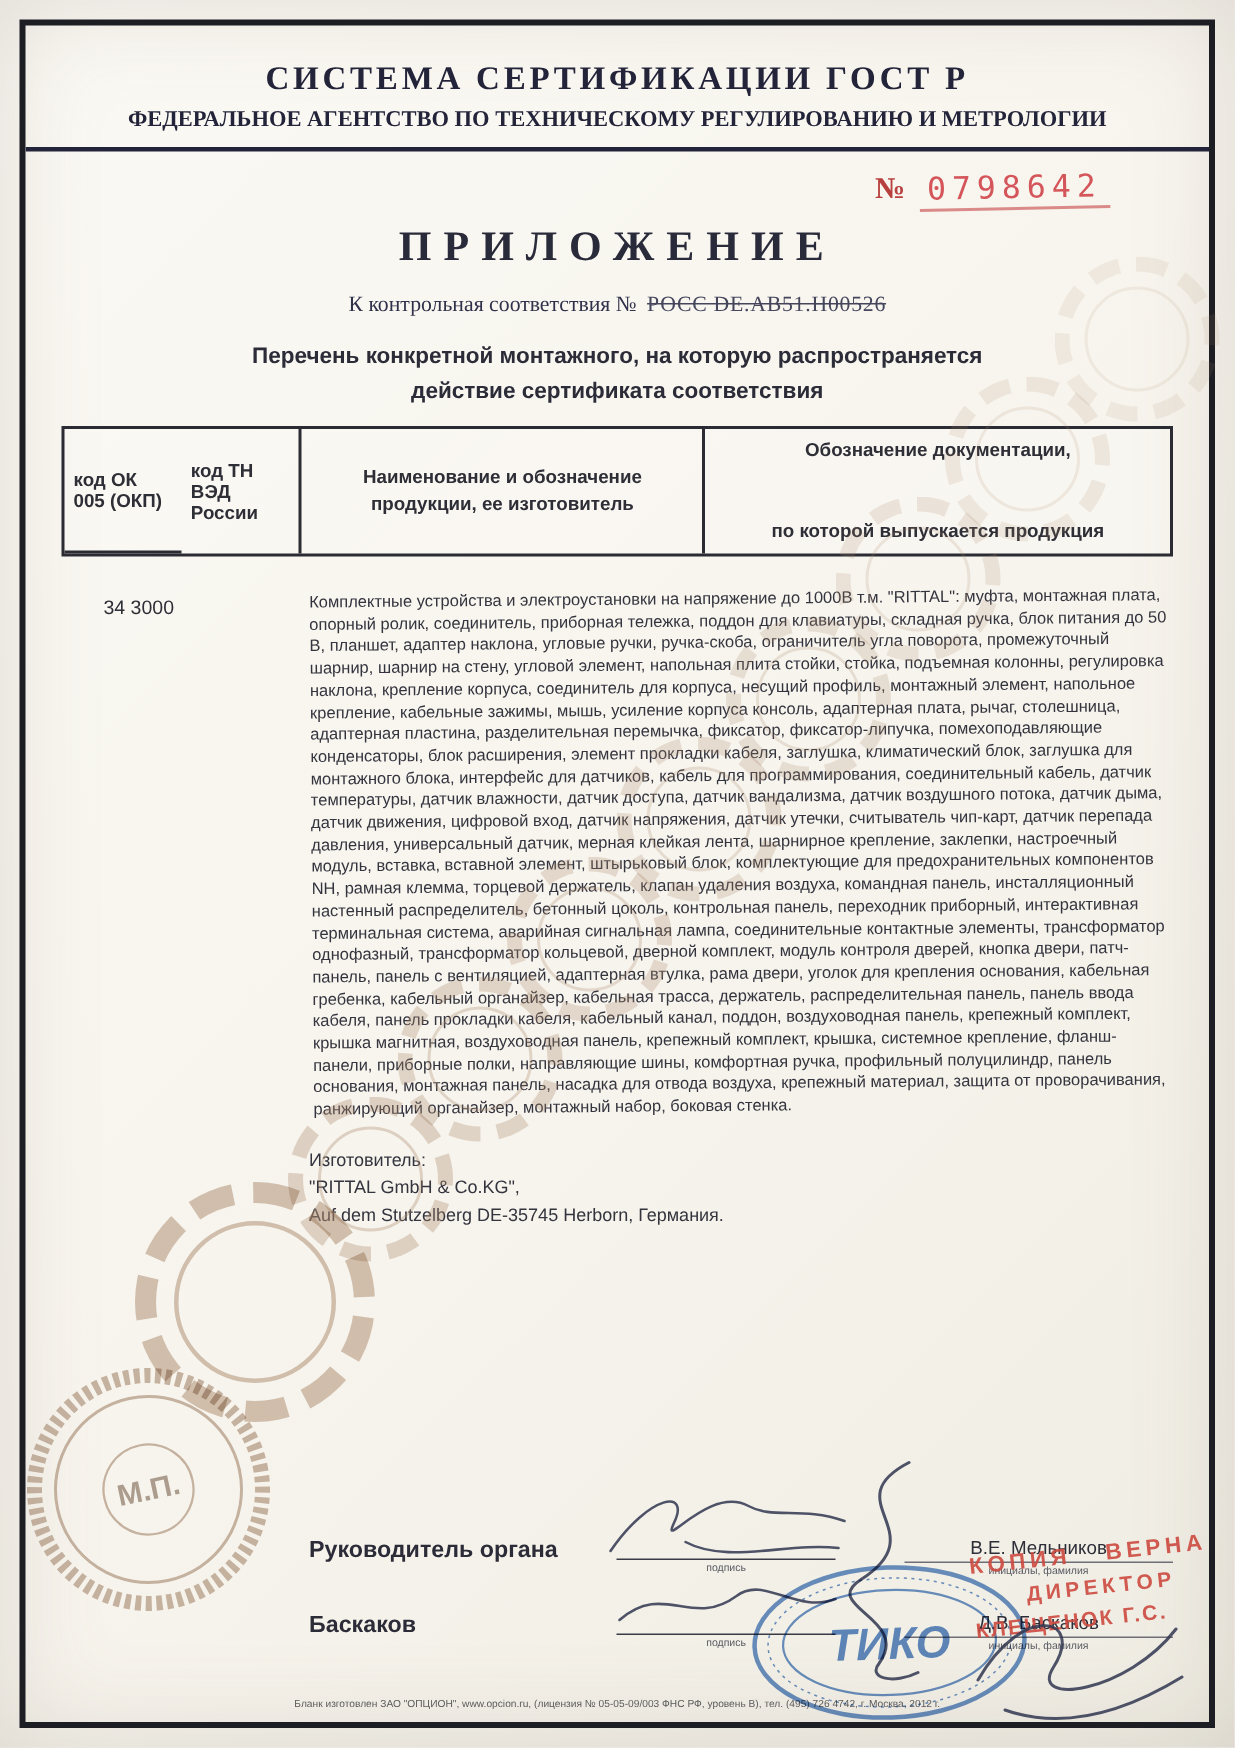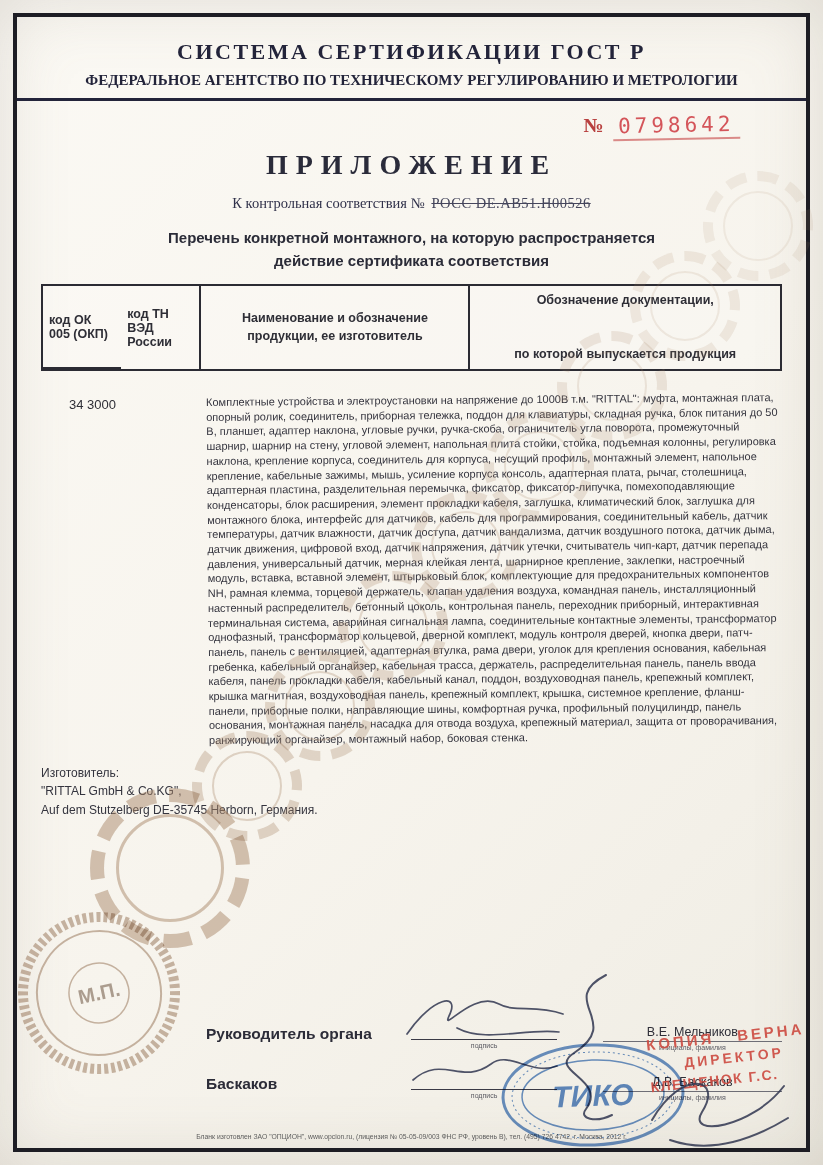--- a/index.html
+++ b/index.html
@@ -55,21 +55,21 @@
   .tbl-c3 { flex:1;gap:36px; }
   .tbl-c2, .tbl-c3 { display:flex; flex-direction:column; align-items:center; justify-content:center;
                      font-weight:bold; font-size:12.5px; line-height:1.4; padding:6px 8px; text-align:left; }
 
   
   .content { display:flex; margin-top:24px; }
   .code { width:165px; font-size:13px; padding-left:28px; padding-top:2px; color:#2e2e36; }
   .prodtext { flex:1; font-size:11px; line-height:14.7px; color:#34343e;
               transform:rotate(-0.5deg); transform-origin:left top; padding-right:4px; }
 
-  .manu { margin-top:16px; font-size:12px; line-height:1.55; color:#34343e; }
+  .manu { margin-left:165px; margin-top:16px; font-size:12px; line-height:1.55; color:#34343e; }
 
   
   .sigs { margin-top:auto; margin-left:165px; position:relative; padding-bottom:4px; }
   .sig-row { display:flex; align-items:center; margin-bottom:24px; position:relative; }
   .sig-label { width:212px; font-weight:bold; font-size:15.5px; color:#2c2c38; padding-bottom:8px; }
   .sig-line { width:150px; position:relative; margin-right:46px; }
   .sig-line .line { border-bottom:1.5px solid #3a3a46; height:12px; }
   .sig-line .cap, .sig-name .cap { font-size:7px; text-align:center; color:#5a5a62; margin-top:2px; }
   .sig-line svg { position:absolute; left:-12px; top:-40px; pointer-events:none; }
   .sig-name { width:185px; }

